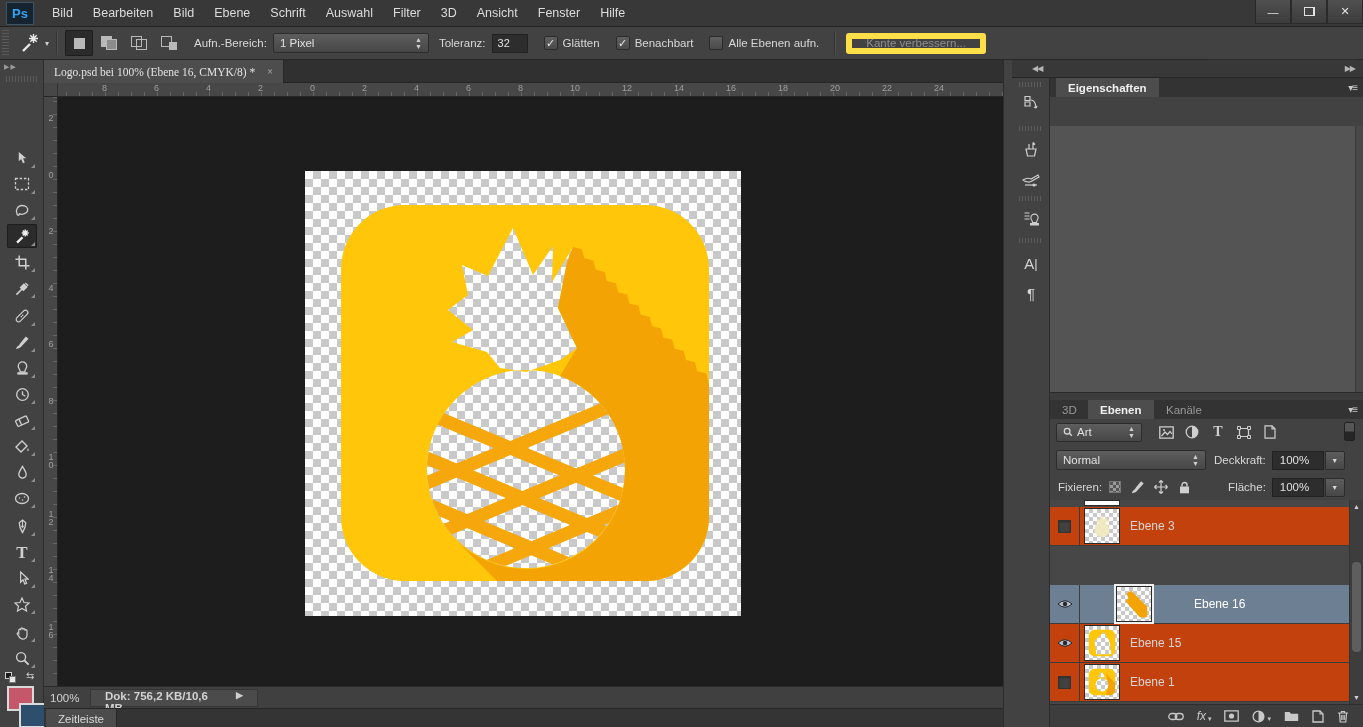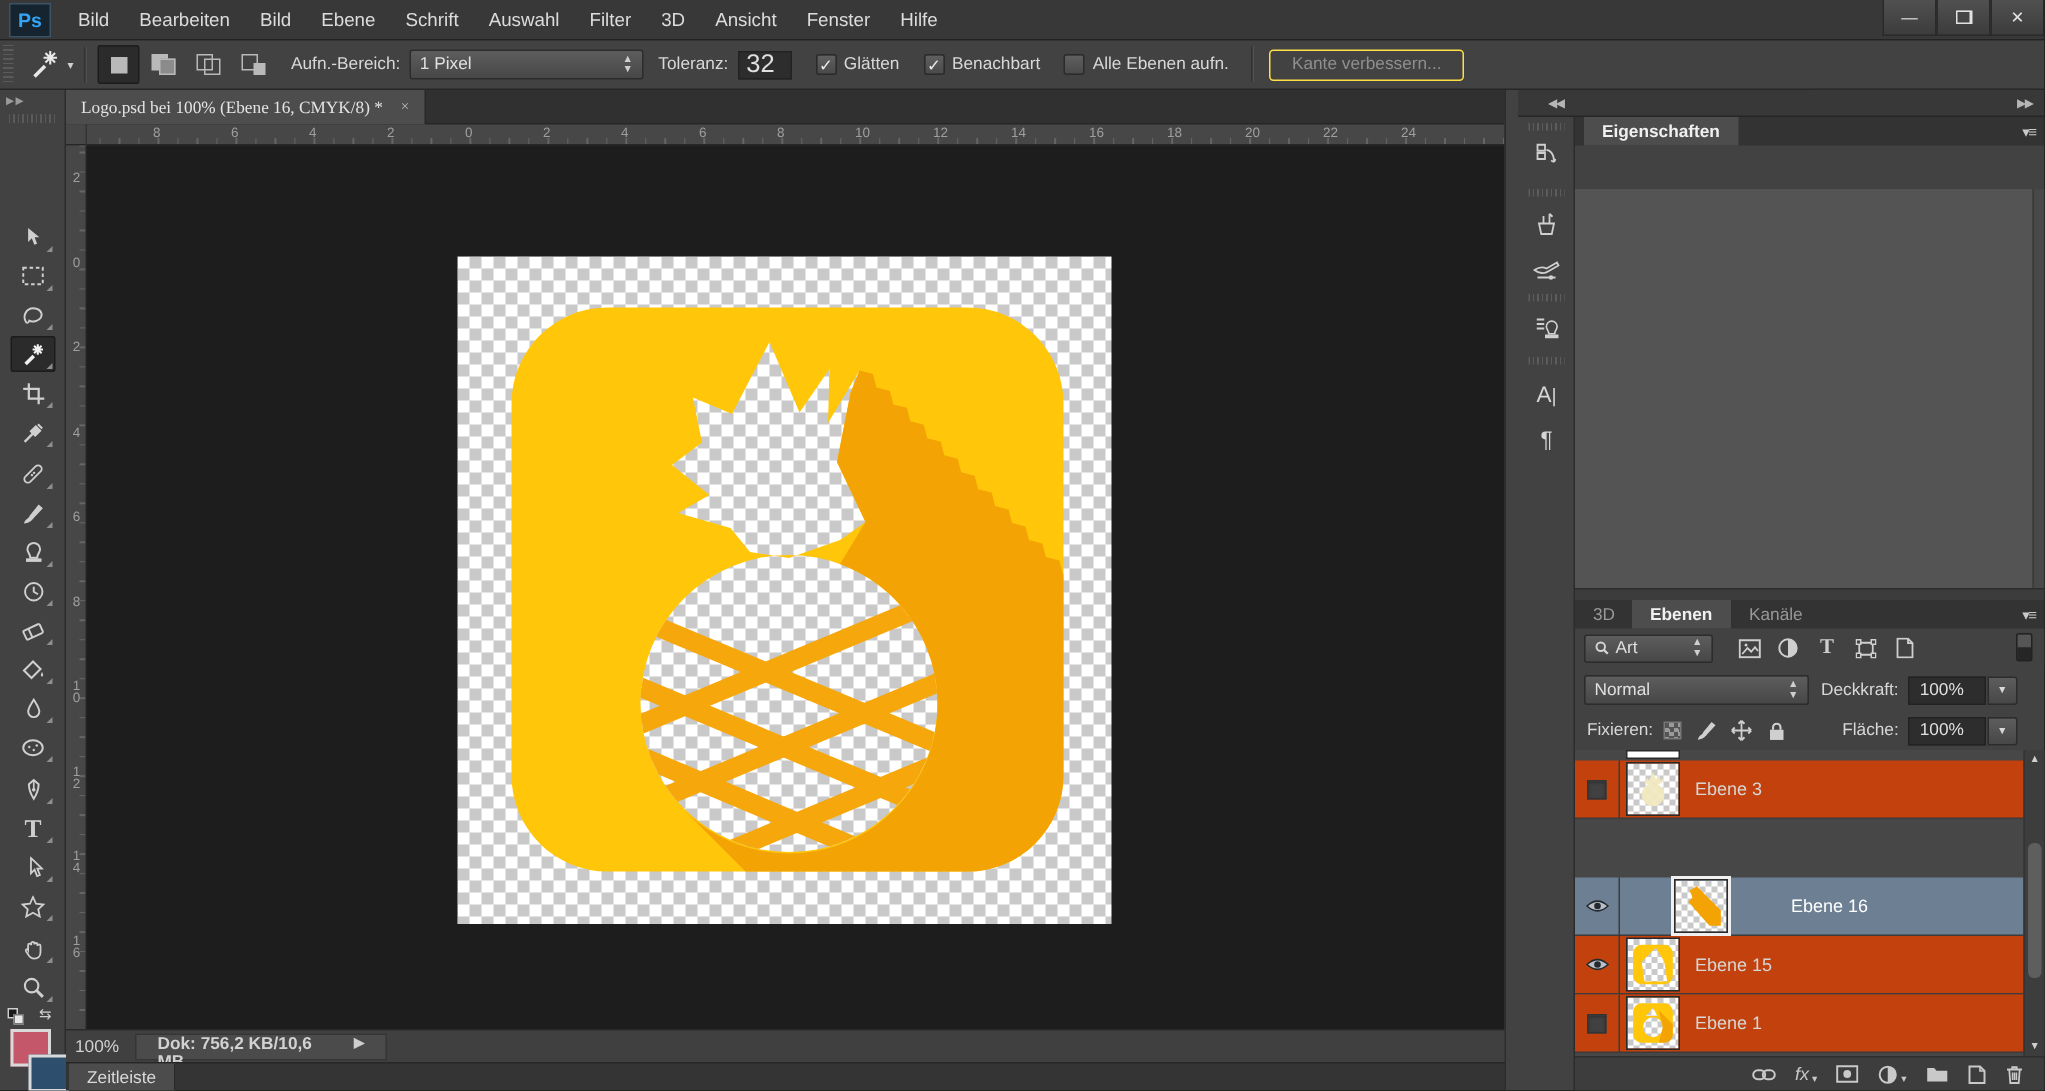--- a/index.html
+++ b/index.html
@@ -33,25 +33,25 @@
   .sq { width:11px; height:11px; background:#b9b9b9; }
   .sq-o { width:11px; height:11px; border:1.5px solid #b9b9b9; }
   .overlap { position:relative; width:16px; height:14px; }
   .overlap .a { position:absolute; left:0; top:0; }
   .overlap .b { position:absolute; right:0; bottom:0; }
   .opt-label { color:#d8d8d8; margin:0 6px 0 10px; }
   .dropdown { height:20px; background:linear-gradient(#5d5d5d,#474747); border:1px solid #2c2c2c; border-radius:2px;
     display:flex; align-items:center; padding:0 6px; color:#e0e0e0; }
   .dropdown .updown { margin-left:auto; padding-left:8px; font-size:7px; line-height:7px; color:#cfcfcf; text-align:center; }
   .text-input { width:36px; height:19px; background:#2d2d2d; border:1px solid #222; color:#e0e0e0;
-    font-size:17px; text-align:left; padding:0 5px; font-family:"Liberation Sans",sans-serif; }
+    font-size:11px; text-align:left; padding:0 5px; font-family:"Liberation Sans",sans-serif; }
   .checkbox { width:14px; height:14px; background:linear-gradient(#606060,#4a4a4a); border:1px solid #2b2b2b;
     border-radius:2px; display:inline-flex; align-items:center; justify-content:center; color:#eaeaea; font-size:11px; margin-right:5px; }
   .check-wrap { display:flex; align-items:center; margin:0 8px; color:#d8d8d8; }
-  .btn-disabled { height:21px; padding:0 14px; border:1px solid #fde047; border-radius:3px; color:#8f8f8f;
+  .btn-disabled { height:21px; padding:0 14px; border:6px solid #fde047; border-radius:3px; color:#8f8f8f;
     display:flex; align-items:center; margin-left:4px; }
   .workspace { position:absolute; right:5px; top:32px; width:150px; }
 
   
   .toolbar { position:absolute; left:0; top:60px; width:44px; height:667px; background:#424242; border-right:1px solid #2c2c2c; }
   .tb-head { height:16px; color:#9a9a9a; font-size:7px; padding:3px 0 0 4px; letter-spacing:1px; }
   .tb-grip { height:6px; margin:0 6px 4px 6px;
     background:repeating-linear-gradient(90deg,#5a5a5a 0 1px,transparent 1px 3px); }
   .tool { position:absolute; left:7px; width:30px; height:24px; display:flex; align-items:center; justify-content:center; }
   .tool svg { display:block; }

